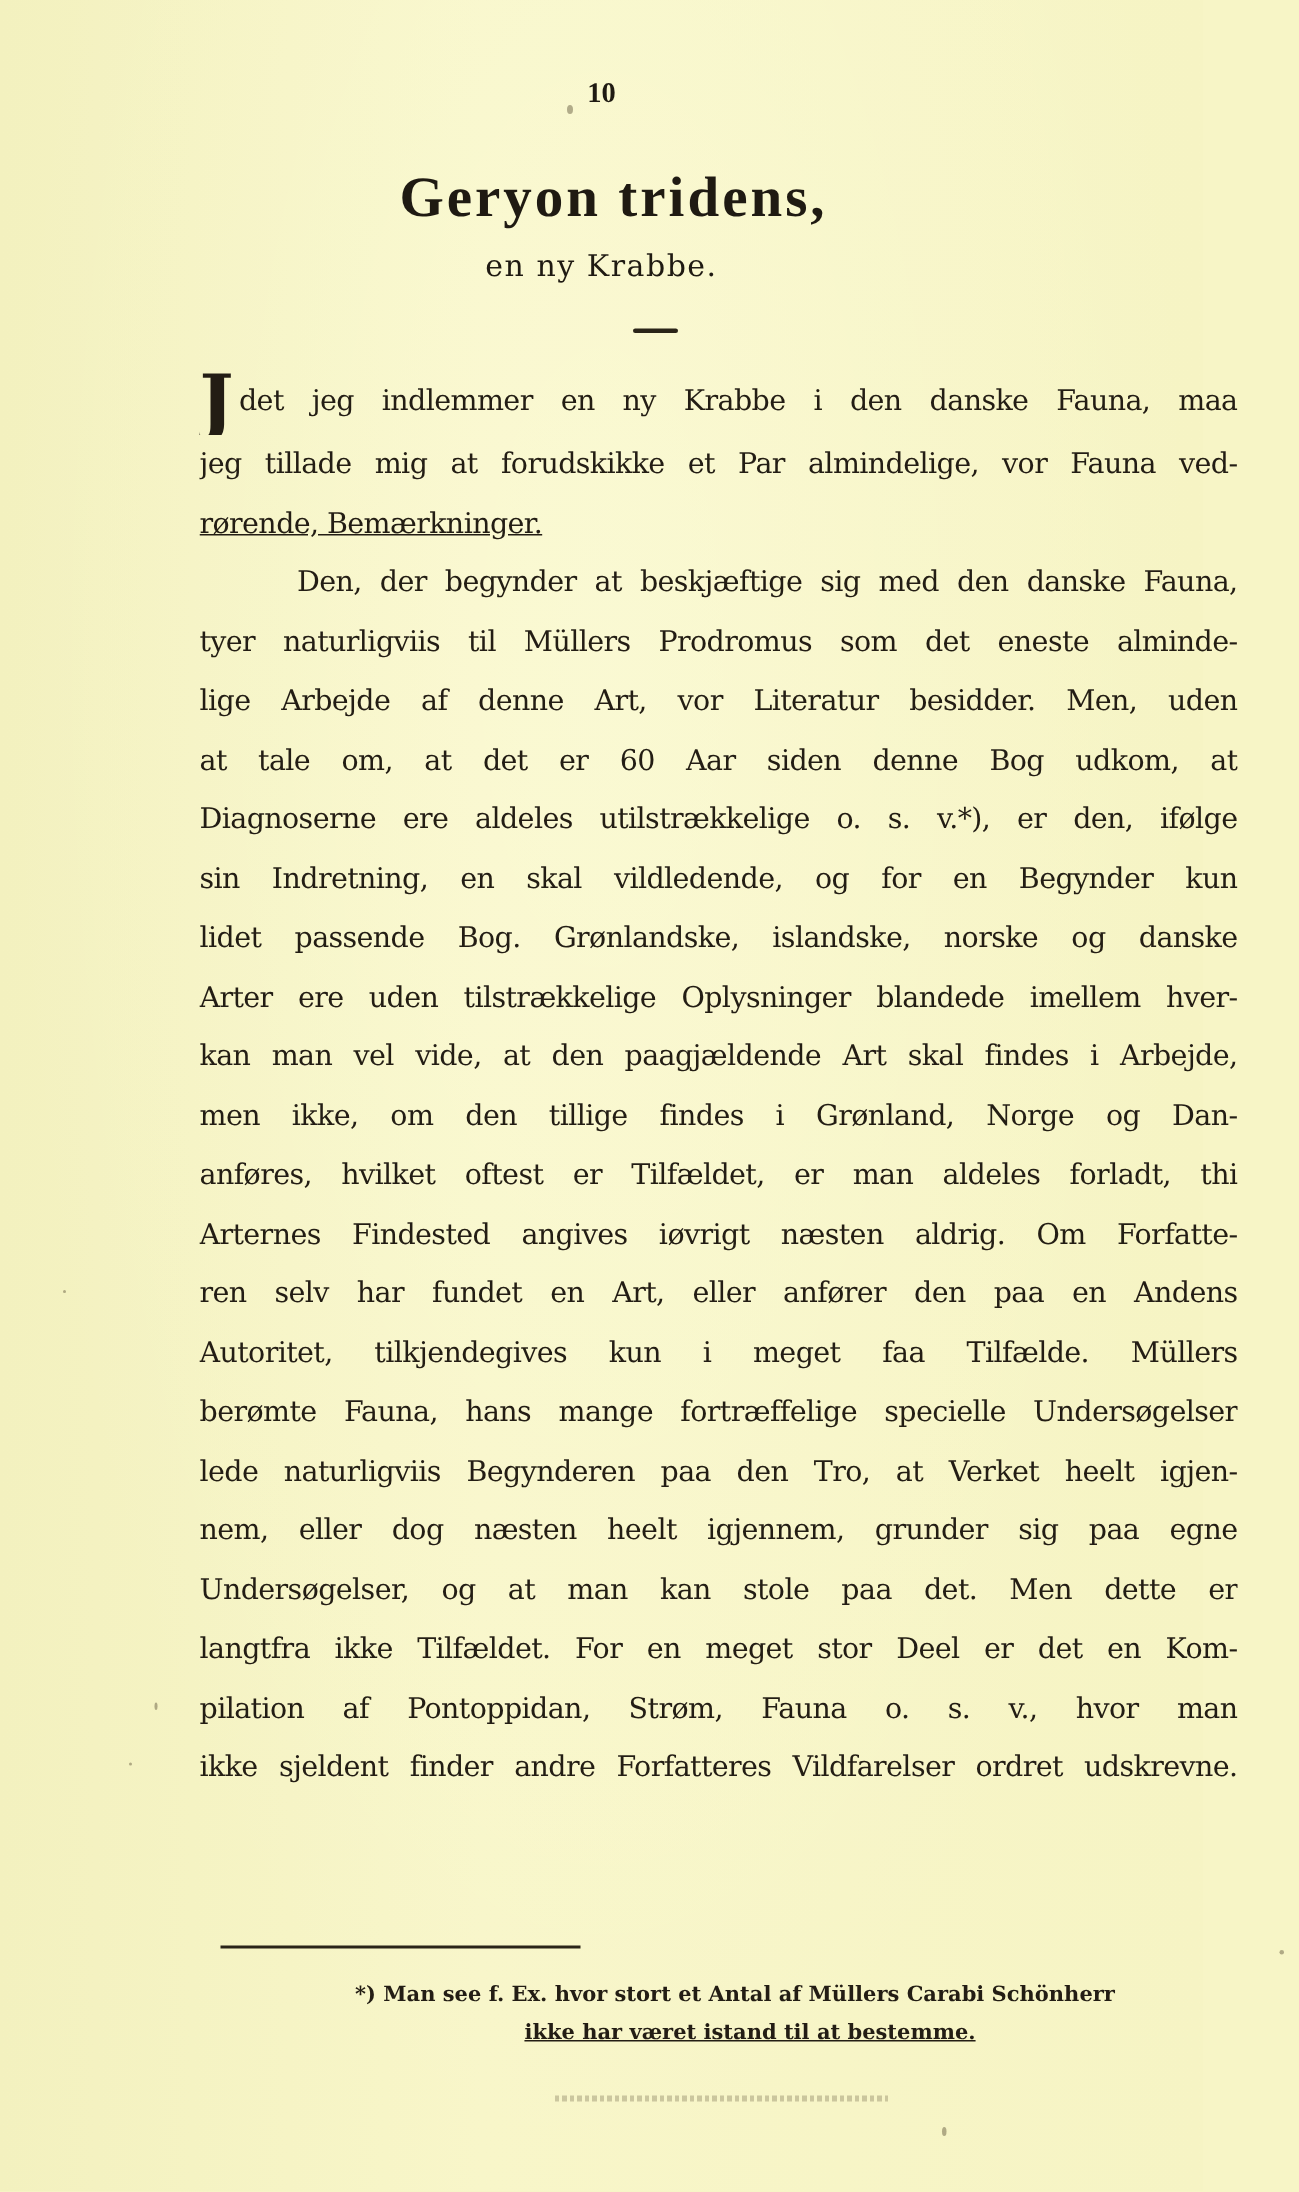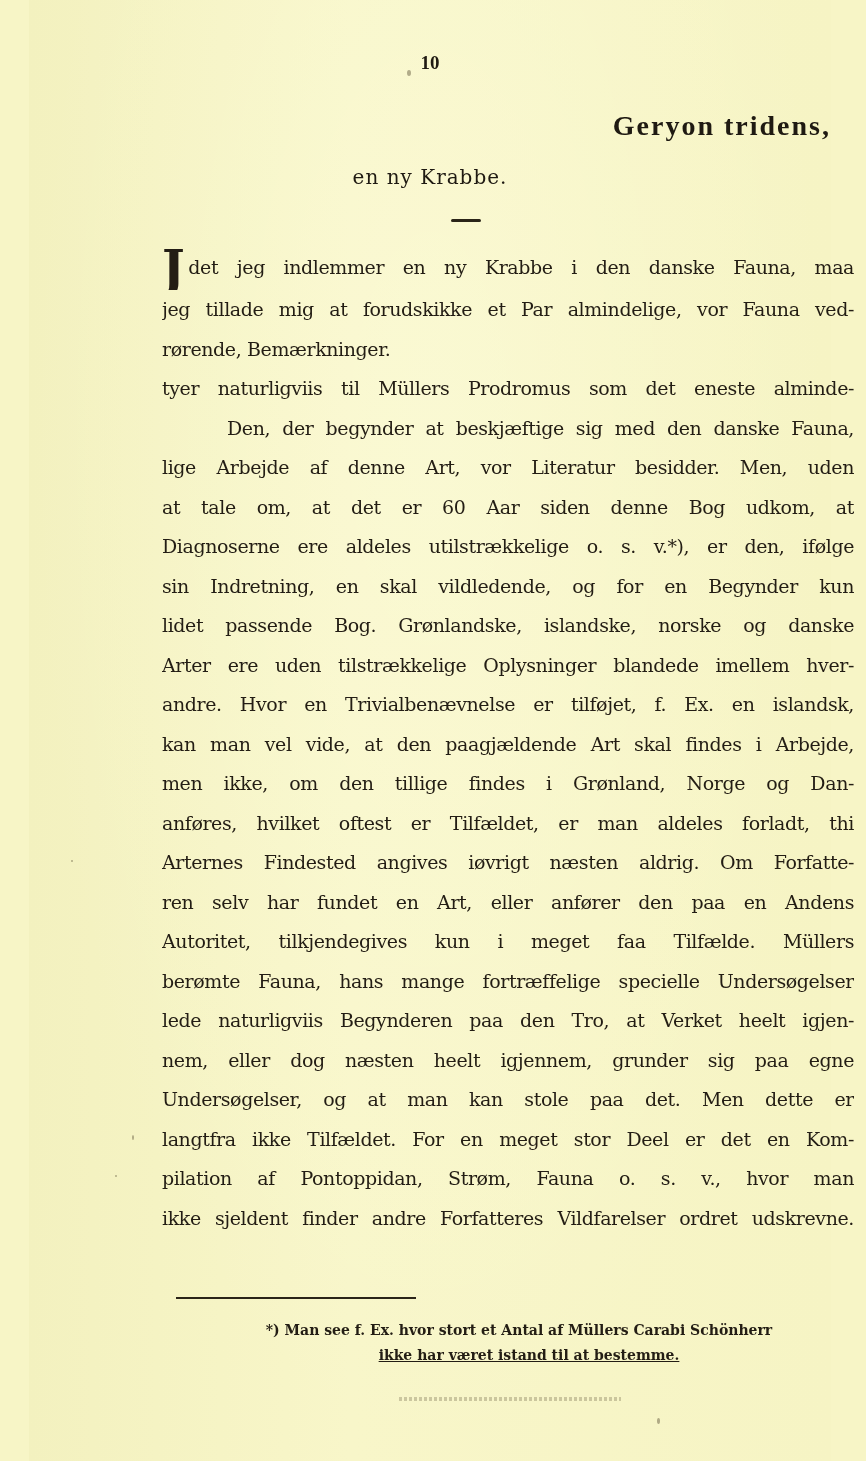--- a/index.html
+++ b/index.html
@@ -10,50 +10,49 @@
       position: relative;
       overflow: hidden;
       font-family: "DejaVu Serif", "Liberation Serif", serif;
       color: #2a2418;
     }
     .page {
       position: absolute; left: 0; top: 0; width: 802px; height: 1461px;
       background:
         radial-gradient(ellipse at 50% 30%, rgba(255,255,230,0.35), rgba(0,0,0,0) 70%),
         linear-gradient(90deg, #f3f1bf 0%, #f8f6c9 40%, #f6f4c4 100%);
-      margin-left: 29px;
     }
     .page-number {
       position: absolute; left: 0; right: 0; top: 52px;
       text-align: center; font-size: 19px; font-weight: bold;
       font-family: "Liberation Serif", serif; color: #1f1a12;
     }
     .title {
       position: absolute; left: 16px; right: 0; top: 110px;
-      text-align: right; font-size: 28px; font-weight: bold;
+      text-align: center; font-size: 38px; font-weight: bold;
       letter-spacing: 2px; font-family: "Liberation Serif", serif; color: #1f1a12;
     }
     .subtitle {
       position: absolute; left: 0; right: 0; top: 165px;
       text-align: center; font-size: 20px; letter-spacing: 1px;
       font-family: "DejaVu Serif", serif; color: #1f1a12;
     }
     .rule-short {
       position: absolute; left: 422px; top: 219px; width: 30px; height: 3px;
       background: #2a2418; border-radius: 2px;
     }
     .body-text {
       position: absolute; left: 133px; top: 248px; width: 692px;
       font-size: 19px; line-height: 39.5px;
       text-align: justify; text-align-last: justify;
       font-family: "DejaVu Serif", serif; color: #231d14;
       letter-spacing: -0.4px;
     }
     .line { display: block; white-space: nowrap; overflow: hidden; }
-    .line.last { text-align-last: left; }
+    .line.last { text-align-last: left; text-decoration: underline; }
     .dropcap {
       float: left; font-size: 48px; line-height: 44px; font-weight: bold;
       margin-right: 4px; margin-top: -2px; font-family: "DejaVu Serif", serif;
     }
     .indent { padding-left: 65px; }
     .footnote-rule {
       position: absolute; left: 147px; top: 1297px; width: 240px; height: 1.5px;
       background: #2a2418;
     }
     .footnote {
@@ -75,29 +74,28 @@
 
   <div class="page-number">10</div>
   <div class="title">Geryon tridens,</div>
   <div class="subtitle">en ny Krabbe.</div>
   <div class="rule-short"></div>
 
   <div class="body-text">
     <span class="line"><span class="dropcap">J</span><span>det jeg indlemmer en ny Krabbe i den danske Fauna, maa</span></span>
     <span class="line">jeg tillade mig at forudskikke et Par almindelige, vor Fauna ved-</span>
     <span class="line last">rørende, Bemærkninger.</span>
+    <span class="line indent">Den, der begynder at beskjæftige sig med den danske Fauna,</span>
     <span class="line">tyer naturligviis til Müllers Prodromus som det eneste alminde-</span>
-    <span class="line indent">Den, der begynder at beskjæftige sig med den danske Fauna,</span>
     <span class="line">lige Arbejde af denne Art, vor Literatur besidder. Men, uden</span>
     <span class="line">at tale om, at det er 60 Aar siden denne Bog udkom, at</span>
     <span class="line">Diagnoserne ere aldeles utilstrækkelige o. s. v.*), er den, ifølge</span>
     <span class="line">sin Indretning, en skal vildledende, og for en Begynder kun</span>
     <span class="line">lidet passende Bog. Grønlandske, islandske, norske og danske</span>
     <span class="line">Arter ere uden tilstrækkelige Oplysninger blandede imellem hver-</span>
-    <span class="line">andre. Hvor en Trivialbenævnelse er tilføjet, f. Ex. en islandsk,</span>
     <span class="line">kan man vel vide, at den paagjældende Art skal findes i Arbejde,</span>
     <span class="line">men ikke, om den tillige findes i Grønland, Norge og Dan-</span>
     <span class="line">anføres, hvilket oftest er Tilfældet, er man aldeles forladt, thi</span>
     <span class="line">Arternes Findested angives iøvrigt næsten aldrig. Om Forfatte-</span>
     <span class="line">ren selv har fundet en Art, eller anfører den paa en Andens</span>
     <span class="line">Autoritet, tilkjendegives kun i meget faa Tilfælde. Müllers</span>
     <span class="line">berømte Fauna, hans mange fortræffelige specielle Undersøgelser</span>
     <span class="line">lede naturligviis Begynderen paa den Tro, at Verket heelt igjen-</span>
     <span class="line">nem, eller dog næsten heelt igjennem, grunder sig paa egne</span>
     <span class="line">Undersøgelser, og at man kan stole paa det. Men dette er</span>

